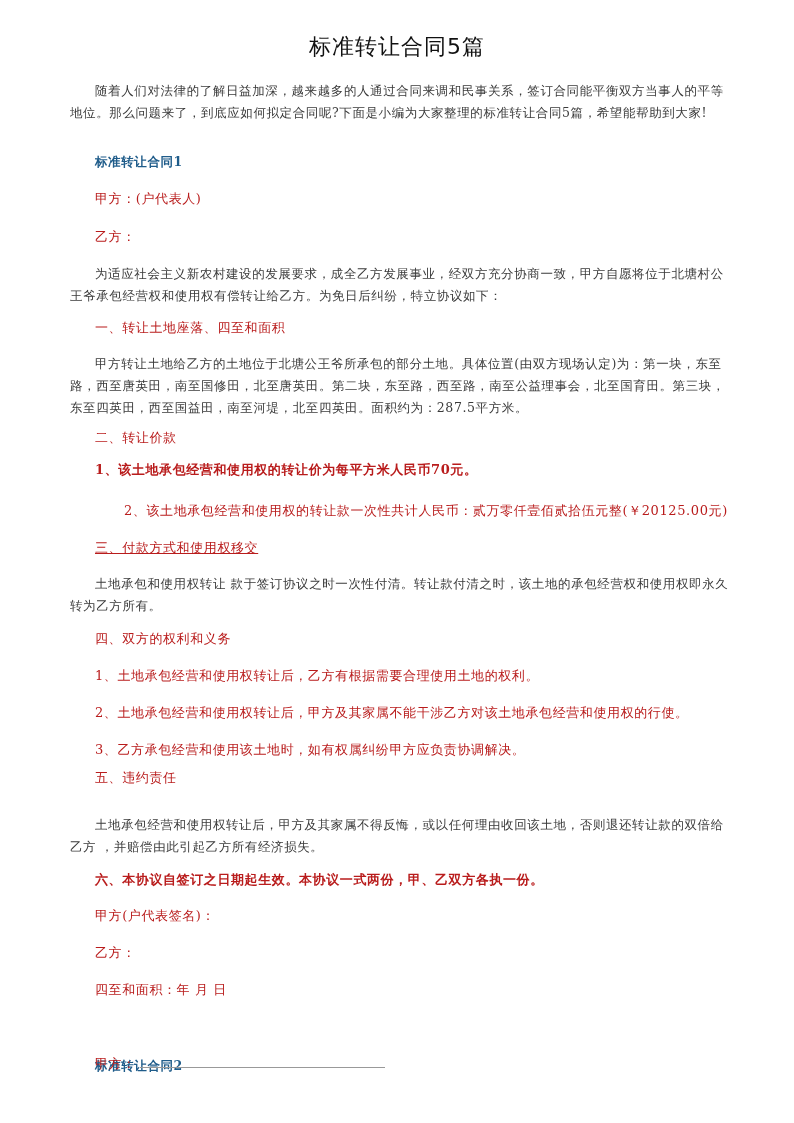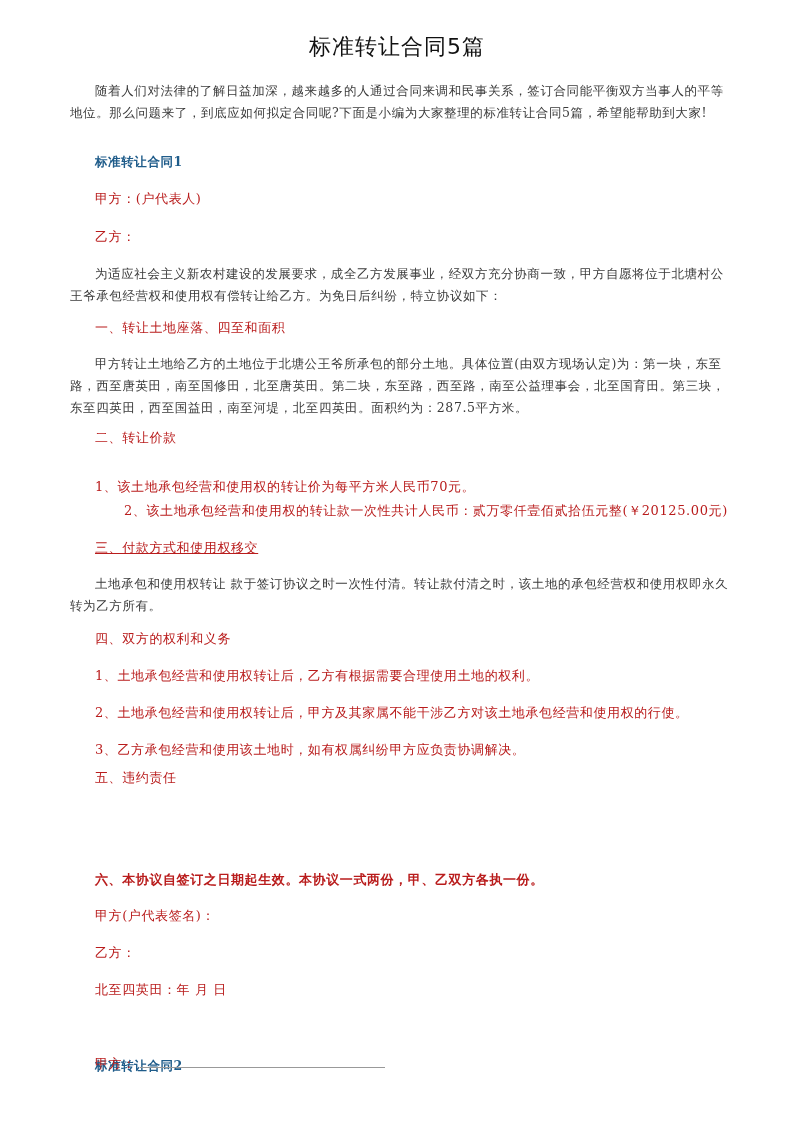--- a/index.html
+++ b/index.html
@@ -90,46 +90,47 @@
   <div class="line" style="top:227px;">乙方：</div>
 
   <div class="para indent" style="top:263px;">为适应社会主义新农村建设的发展要求，成全乙方发展事业，经双方充分协商一致，甲方自愿将位于北塘村公王爷承包经营权和使用权有偿转让给乙方。为免日后纠纷，特立协议如下：</div>
 
   <div class="line" style="top:318px;">一、转让土地座落、四至和面积</div>
 
   <div class="para indent" style="top:353px;">甲方转让土地给乙方的土地位于北塘公王爷所承包的部分土地。具体位置(由双方现场认定)为：第一块，东至路，西至唐英田，南至国修田，北至唐英田。第二块，东至路，西至路，南至公益理事会，北至国育田。第三块，东至四英田，西至国益田，南至河堤，北至四英田。面积约为：287.5平方米。</div>
 
   <div class="line" style="top:428px;">二、转让价款</div>
 
-  <div class="line" style="top:477px;">1、该土地承包经营和使用权的转让价为每平方米人民币70元。</div>
+  <div class="line" style="top:460px;font-weight:bold;">1、该土地承包经营和使用权的转让价为每平方米人民币70元。</div>
 
   <div class="line" style="top:501px;margin-left:29px;">2、该土地承包经营和使用权的转让款一次性共计人民币：贰万零仟壹佰贰拾伍元整(￥20125.00元)</div>
 
   <div class="line" style="top:538px;text-decoration:underline;">三、付款方式和使用权移交</div>
 
   <div class="para indent" style="top:573px;">土地承包和使用权转让 款于签订协议之时一次性付清。转让款付清之时，该土地的承包经营权和使用权即永久转为乙方所有。</div>
 
   <div class="line" style="top:629px;">四、双方的权利和义务</div>
 
   <div class="line" style="top:666px;">1、土地承包经营和使用权转让后，乙方有根据需要合理使用土地的权利。</div>
 
   <div class="line" style="top:703px;">2、土地承包经营和使用权转让后，甲方及其家属不能干涉乙方对该土地承包经营和使用权的行使。</div>
 
   <div class="line" style="top:740px;">3、乙方承包经营和使用该土地时，如有权属纠纷甲方应负责协调解决。</div>
 
   <div class="line" style="top:768px;">五、违约责任</div>
 
+  <div class="para indent" style="top:814px;">土地承包经营和使用权转让后，甲方及其家属不得反悔，或以任何理由收回该土地，否则退还转让款的双倍给乙方 ，并赔偿由此引起乙方所有经济损失。</div>
 
   <div class="line" style="top:870px;font-weight:bold;">六、本协议自签订之日期起生效。本协议一式两份，甲、乙双方各执一份。</div>
 
   <div class="line" style="top:906px;">甲方(户代表签名)：</div>
 
   <div class="line" style="top:943px;">乙方：</div>
 
-  <div class="line" style="top:980px;">北至四英田：年  月  日</div>
+  <div class="line" style="top:980px;">四至和面积：年  月  日</div>
 
   <div class="section-heading" style="top:1017px;margin-top:39px;">标准转让合同2</div>
 
   <div class="line" style="top:1054px;">
     <span>甲方：</span><span class="blank-underline"></span>
   </div>
 
 </div>
 
 </body></html>

